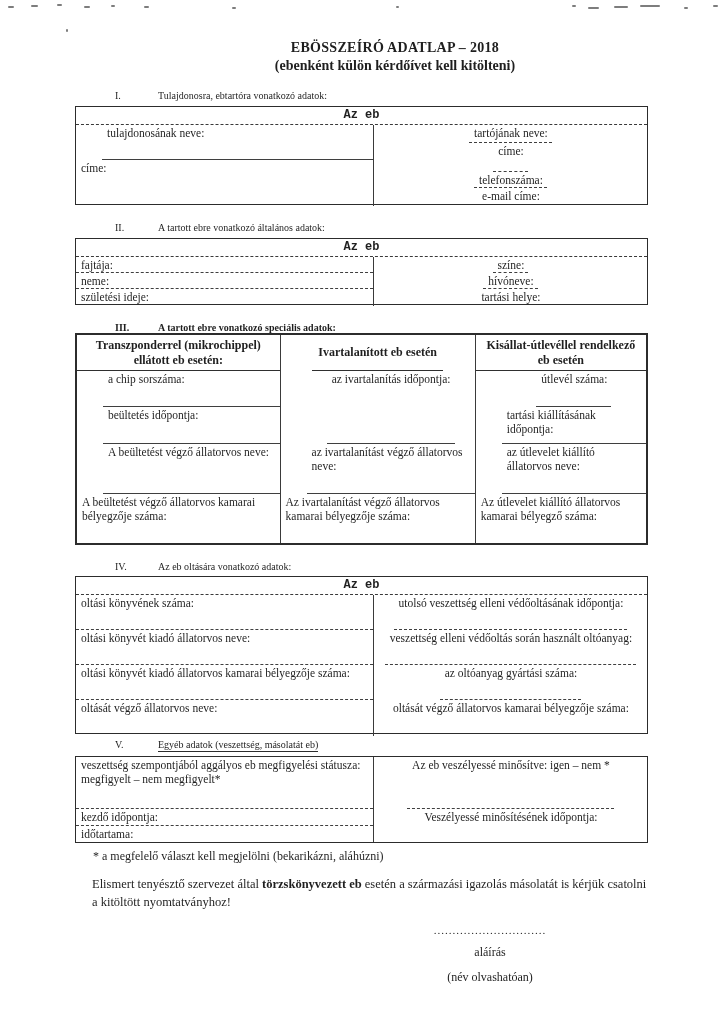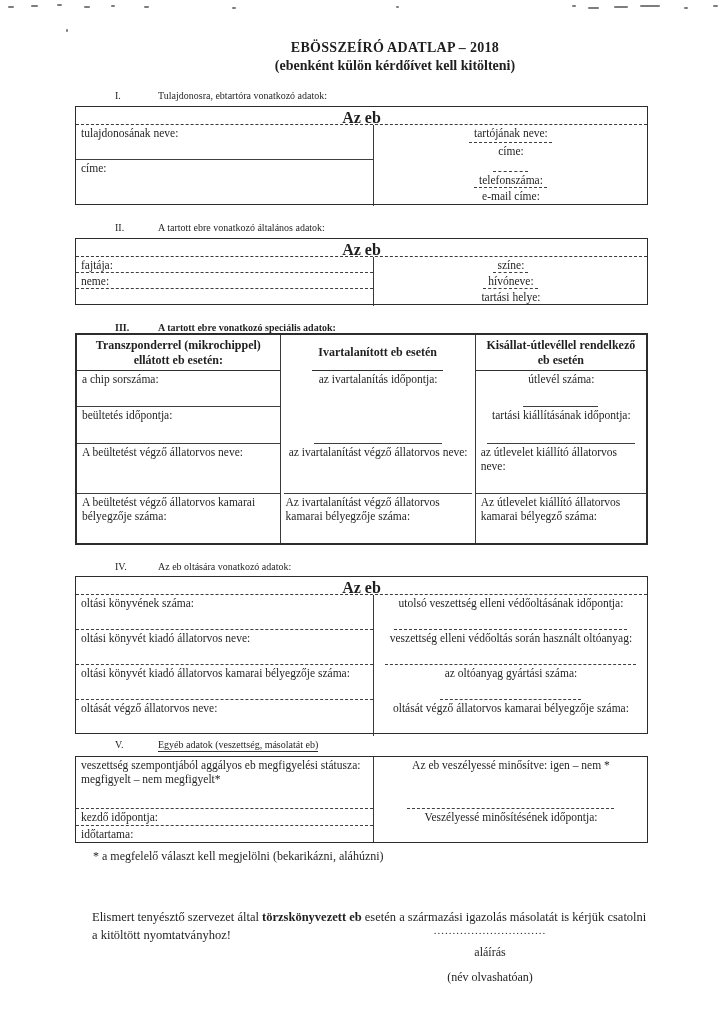--- a/index.html
+++ b/index.html
@@ -19,31 +19,31 @@
   .speck{position:absolute;background:#7d7d7d;border-radius:1px;}
   .title-block{position:absolute;left:0;top:40px;width:724px;text-align:center;padding-left:33px;}
   .doc-title{font-weight:bold;font-size:14px;letter-spacing:.3px;}
   .doc-subtitle{font-weight:bold;font-size:14px;margin-top:2px;}
   .sec-heading{position:absolute;left:115px;font-size:10px;white-space:nowrap;}
   .sec-heading .numeral{display:inline-block;width:43px;}
   .sec-heading.bold{font-weight:bold;}
   .sec-heading.bold .hd-text,.sec-heading.bold .numeral{border-bottom:1.5px solid #222;padding-bottom:1px;}
   .sec-heading.underline .hd-text{border-bottom:1px solid #2c2c2c;padding-bottom:1px;}
   .tbl{position:absolute;left:75px;width:573px;border:1.6px solid #2c2c2c;box-sizing:border-box;background:#fff;font-size:11.5px;line-height:1.22;}
-  .tbl-head{font-weight:bold;text-align:center;font-size:16px;border-bottom:1px dashed #3a3a3a;box-sizing:border-box;height:18px;padding-top:1px;}
+  .tbl-head{font-weight:bold;text-align:center;font-size:12px;border-bottom:1px dashed #3a3a3a;box-sizing:border-box;height:18px;padding-top:1px;font-family:Liberation Mono, monospace;}
   .cols{display:flex;align-items:stretch;}
   .col{display:flex;flex-direction:column;box-sizing:border-box;}
   .col + .col{border-left:1px solid #3a3a3a;align-items:center;}
   .cell{box-sizing:border-box;padding:1px 4px 0 5px;overflow:hidden;}
   .cell.dashed{border-bottom:1px dashed #3f3f3f;}
-  .cell.solid{border-bottom:1px solid #3f3f3f;}
+  .cell.solid{border-bottom:1px solid #3f3f3f;margin-left:26px;}
   .cell.last{border-bottom:none;}
   .hdr-cell{box-sizing:border-box;font-weight:bold;text-align:center;display:flex;align-items:center;justify-content:center;padding:2px 6px;border-bottom:1.4px solid #2f2f2f;font-size:12px;line-height:1.2;}
   .footnote{position:absolute;left:93px;top:849px;font-size:12px;}
-  .note{position:absolute;left:92px;top:876px;width:560px;font-size:12.5px;line-height:1.42;margin-top:33px;}
+  .note{position:absolute;left:92px;top:876px;width:560px;font-size:12.5px;line-height:1.42;}
   .signature{position:absolute;left:390px;top:924px;width:200px;text-align:center;font-size:12px;}
   .sig-line{letter-spacing:1px;font-size:11px;}
   .sig-label{margin-top:9px;}
   .sig-sub{margin-top:10px;}
 </style>
 </head>
 <body>
 
 <div class="page">
 
@@ -89,20 +89,21 @@
 
   <div class="sec-heading" style="top:222px">
     <span class="numeral">II.</span><span class="hd-text">A tartott ebre vonatkozó általános adatok:</span>
   </div>
   <div class="tbl" style="top:238px;height:67px">
     <div class="tbl-head">Az eb</div>
     <div class="cols">
       <div class="col" style="width:52%">
         <div class="cell dashed" style="height:16px">fajtája:</div>
         <div class="cell dashed" style="height:16px">neme:</div>
+        <div class="cell last" style="height:17px">születési ideje:</div>
       </div>
       <div class="col" style="width:48%">
         <div class="cell dashed" style="height:16px">színe:</div>
         <div class="cell dashed" style="height:16px">hívóneve:</div>
         <div class="cell last" style="height:17px">tartási helye:</div>
       </div>
     </div>
   </div>
 
   <div class="sec-heading bold" style="top:322px">

